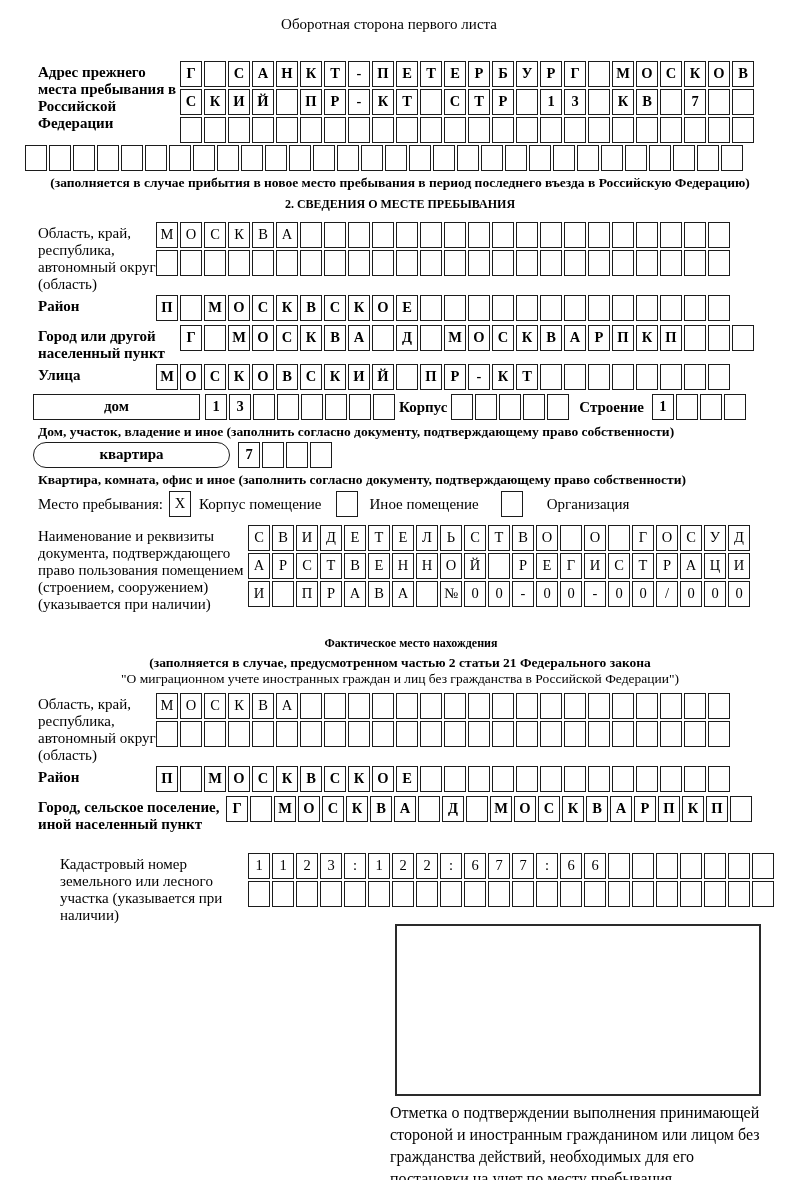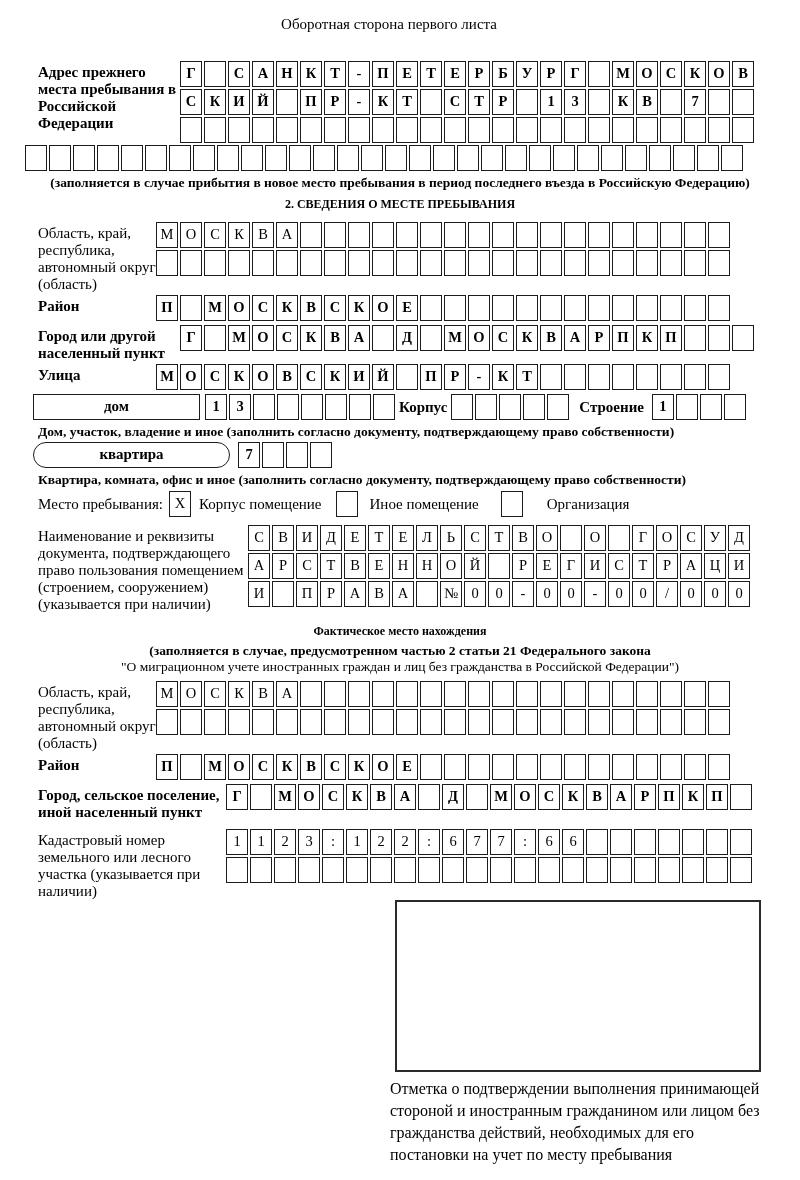--- a/index.html
+++ b/index.html
@@ -40,21 +40,21 @@
   .inline-lbl { display:inline-block; font-size:15px; line-height:26px; vertical-align:top; }
 
   .stayrow { display:flex; align-items:flex-start; height:28px;font-family:Liberation Serif, serif; }
   .stayrow .txt { line-height:26px; font-size:15px; }
   .chk {
     display:inline-block; width:22px; height:26px; border:1.5px solid #1c1c1c;
     text-align:center; font-size:14.5px; line-height:22px;
   }
 
   .mt27 { margin-top:27px;font-weight:bold; } .mt8 { margin-top:8px; } .mt6 { margin-top:6px; }
-  .mt4 { margin-top:8px; } .mt3 { margin-top:3px; } .mt2 { margin-top:2px;font-weight:bold; }
+  .mt4 { margin-top:20px;padding-left:22px; } .mt3 { margin-top:3px; } .mt2 { margin-top:2px;font-weight:bold; }
 
   .row4 { margin-left:-13px; }
   .domrow { margin-left:-5px; display:flex; align-items:flex-start; height:28px; }
   .gap5 { width:5px; } .gap8 { width:8px; }
 
   .stay-note { width:600px; text-align:center; }
 
   .stamp-box {
     margin-left:357px; width:366px; height:172px;
     border:2px solid #2a2a2a; background:#fff;

